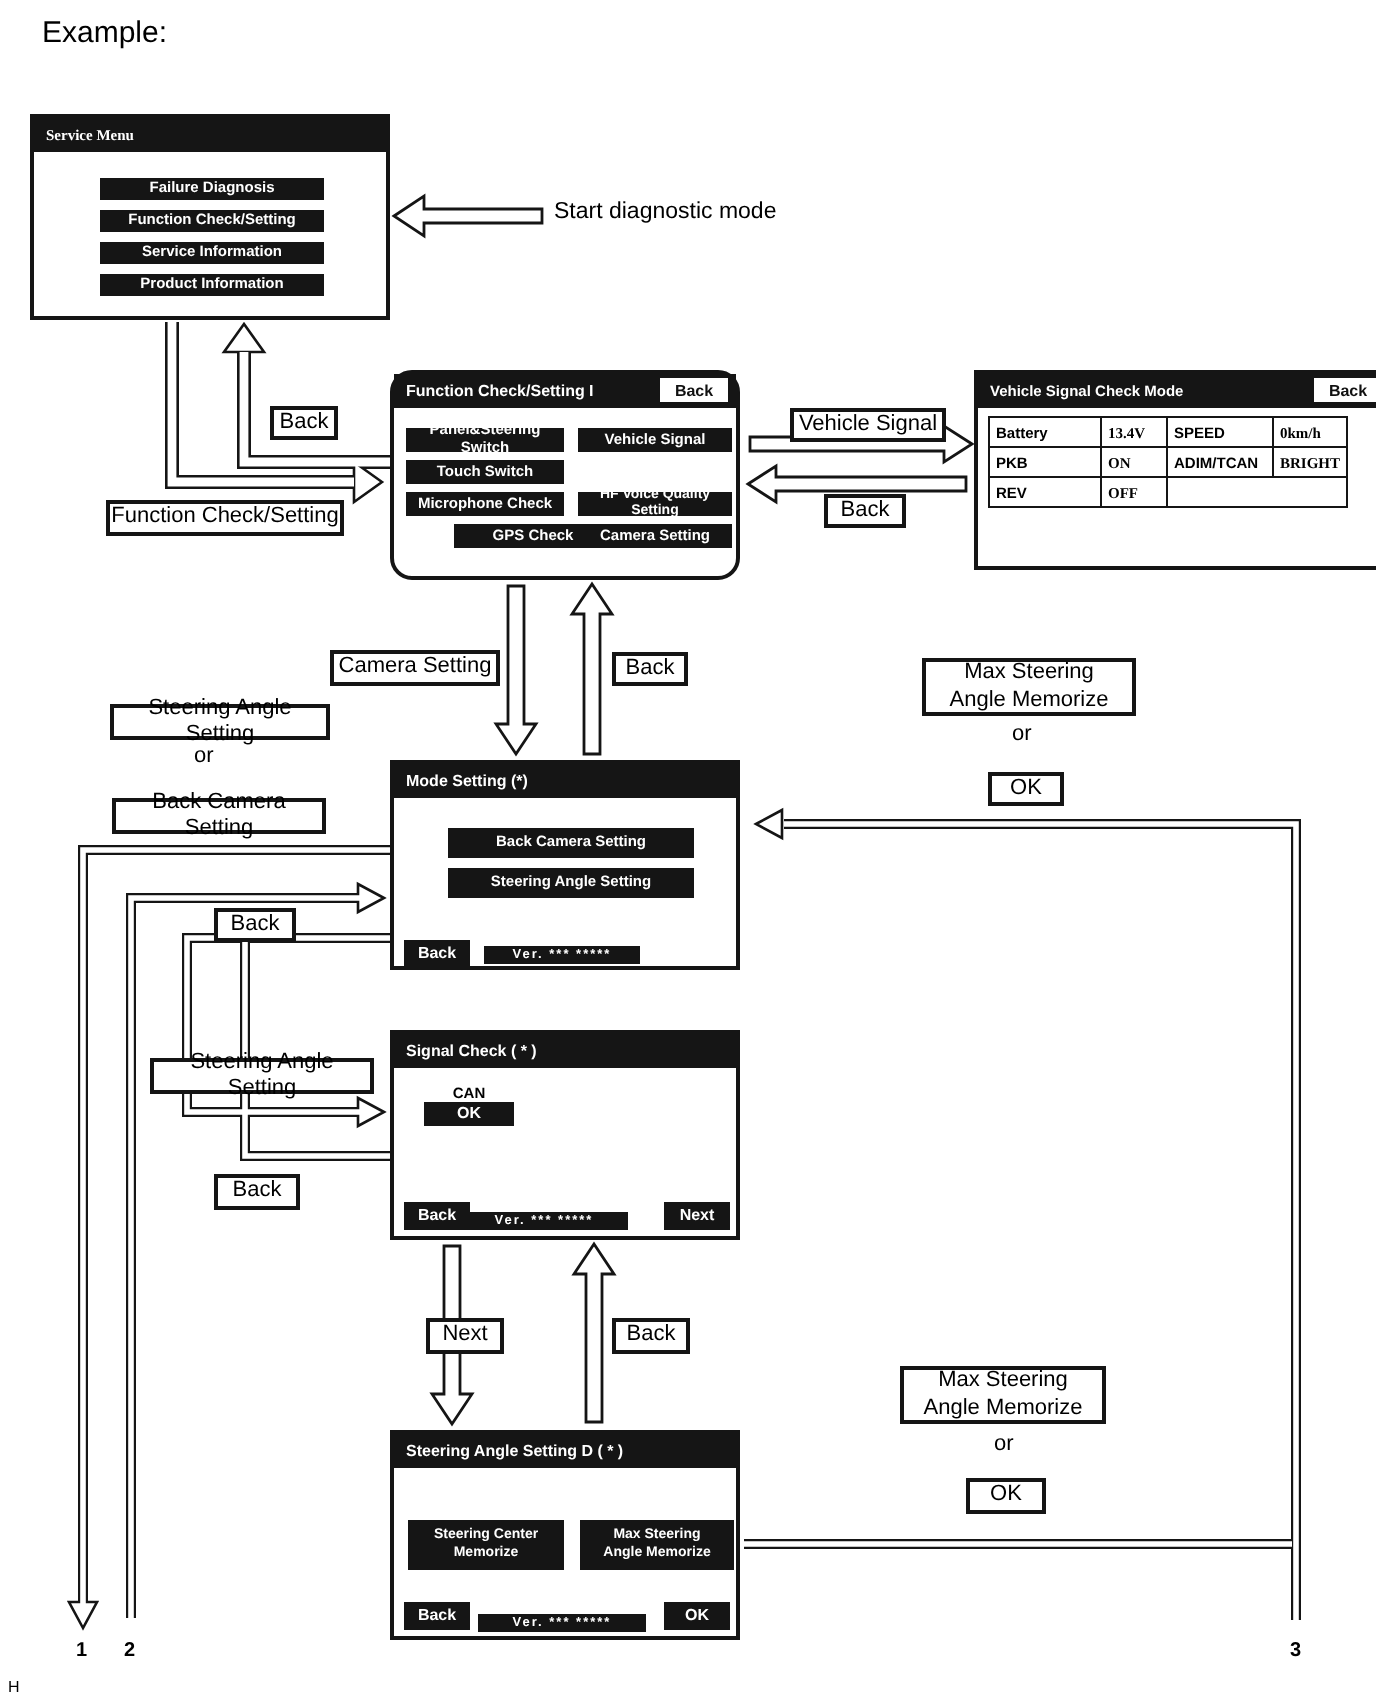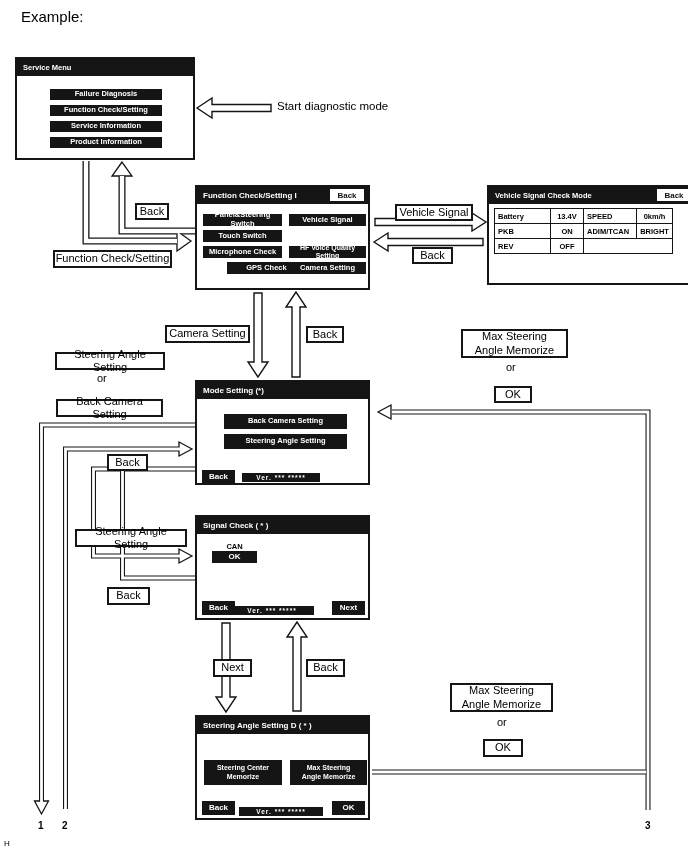--- a/index.html
+++ b/index.html
@@ -15,21 +15,21 @@
             display:flex;align-items:center;justify-content:center;text-align:center;line-height:1.15;box-sizing:border-box;}
   .ver-bar{position:absolute;background:#151515;color:#fff;font-weight:bold;font-size:6.5px;
            display:flex;align-items:center;justify-content:center;letter-spacing:1px;}
   .flow-label{position:absolute;background:#fff;border:2px solid #151515;font-size:11px;
               display:flex;align-items:center;justify-content:center;text-align:center;line-height:1.22;box-sizing:border-box;}
   .plain-label{position:absolute;font-size:11px;white-space:nowrap;}
   .num-label{position:absolute;font-size:10px;font-weight:bold;}
   .vs-table{position:absolute;left:5px;top:21px;border-collapse:collapse;table-layout:fixed;}
   .vs-table td{border:1px solid #151515;font-size:7.5px;font-weight:bold;height:14px;
                padding:0 3px;white-space:nowrap;overflow:hidden;margin-left:22px;}
-  .vs-table td.val{text-align:center;}
+  .vs-table td.val{text-align:left;font-family:Liberation Serif, serif;}
   .can-label{position:absolute;font-size:7.5px;font-weight:bold;text-align:center;}
 </style>
 </head>
 <body>
 
 <div id="page">
 
   <svg id="flow-svg" width="688" height="852" viewBox="0 0 688 852">
       <path d="M196,231 H122 V176" fill="none" stroke="#151515" stroke-width="7" stroke-linecap="butt" stroke-linejoin="miter"></path>
       <path d="M86,161 V241 H177" fill="none" stroke="#151515" stroke-width="7" stroke-linecap="butt" stroke-linejoin="miter"></path>
@@ -58,28 +58,28 @@
       <polygon points="374,242 388,233 388,238.5 483,238.5 483,245.5 388,245.5 388,251" fill="#fff" stroke="#151515" stroke-width="1.4" stroke-linejoin="miter"></polygon>
       <polygon points="258,377 248,362 254,362 254,293 262,293 262,362 268,362" fill="#fff" stroke="#151515" stroke-width="1.4" stroke-linejoin="miter"></polygon>
       <polygon points="296,292 286,307 292,307 292,377 300,377 300,307 306,307" fill="#fff" stroke="#151515" stroke-width="1.4" stroke-linejoin="miter"></polygon>
       <polygon points="226,712 216,697 222,697 222,623 230,623 230,697 236,697" fill="#fff" stroke="#151515" stroke-width="1.4" stroke-linejoin="miter"></polygon>
       <polygon points="297,622 287,637 293,637 293,711 301,711 301,637 307,637" fill="#fff" stroke="#151515" stroke-width="1.4" stroke-linejoin="miter"></polygon>
     </svg>
 
   <div class="plain-label" style="left:21px;top:8px;font-size:15px;">Example:</div>
 
   <div class="screen" style="left:15px;top:57px;width:180px;height:103px;">
-    <div class="titlebar" style="font-size:7.5px;">Service Menu</div>
+    <div class="titlebar" style="font-size:7.5px;font-family:Liberation Serif, serif;">Service Menu</div>
     <div class="btn-dark" style="left:33px;top:30px;width:112px;height:10.5px;">Failure Diagnosis</div>
     <div class="btn-dark" style="left:33px;top:46px;width:112px;height:10.5px;">Function Check/Setting</div>
     <div class="btn-dark" style="left:33px;top:62px;width:112px;height:10.5px;">Service Information</div>
     <div class="btn-dark" style="left:33px;top:78px;width:112px;height:10.5px;">Product Information</div>
   </div>
 
-  <div class="screen" style="left:195px;top:185px;width:175px;height:105px;">
+  <div class="screen" style="left:195px;top:185px;width:175px;height:105px;border-radius:11px;">
     <div class="titlebar">Function Check/Setting I</div>
     <div class="tb-back">Back</div>
     <div class="btn-dark" style="left:6px;top:27px;width:79px;height:12px;">Panel&amp;Steering Switch</div>
     <div class="btn-dark" style="left:6px;top:43px;width:79px;height:12px;">Touch Switch</div>
     <div class="btn-dark" style="left:6px;top:59px;width:79px;height:12px;">Microphone Check</div>
     <div class="btn-dark" style="left:6px;top:75px;width:79px;height:12px;margin-left:24px;">GPS Check</div>
     <div class="btn-dark" style="left:92px;top:27px;width:77px;height:12px;">Vehicle Signal</div>
     <div class="btn-dark" style="left:92px;top:59px;width:77px;height:12px;font-size:7px;">HF Voice Quality Setting</div>
     <div class="btn-dark" style="left:92px;top:75px;width:77px;height:12px;">Camera Setting</div>
   </div>

